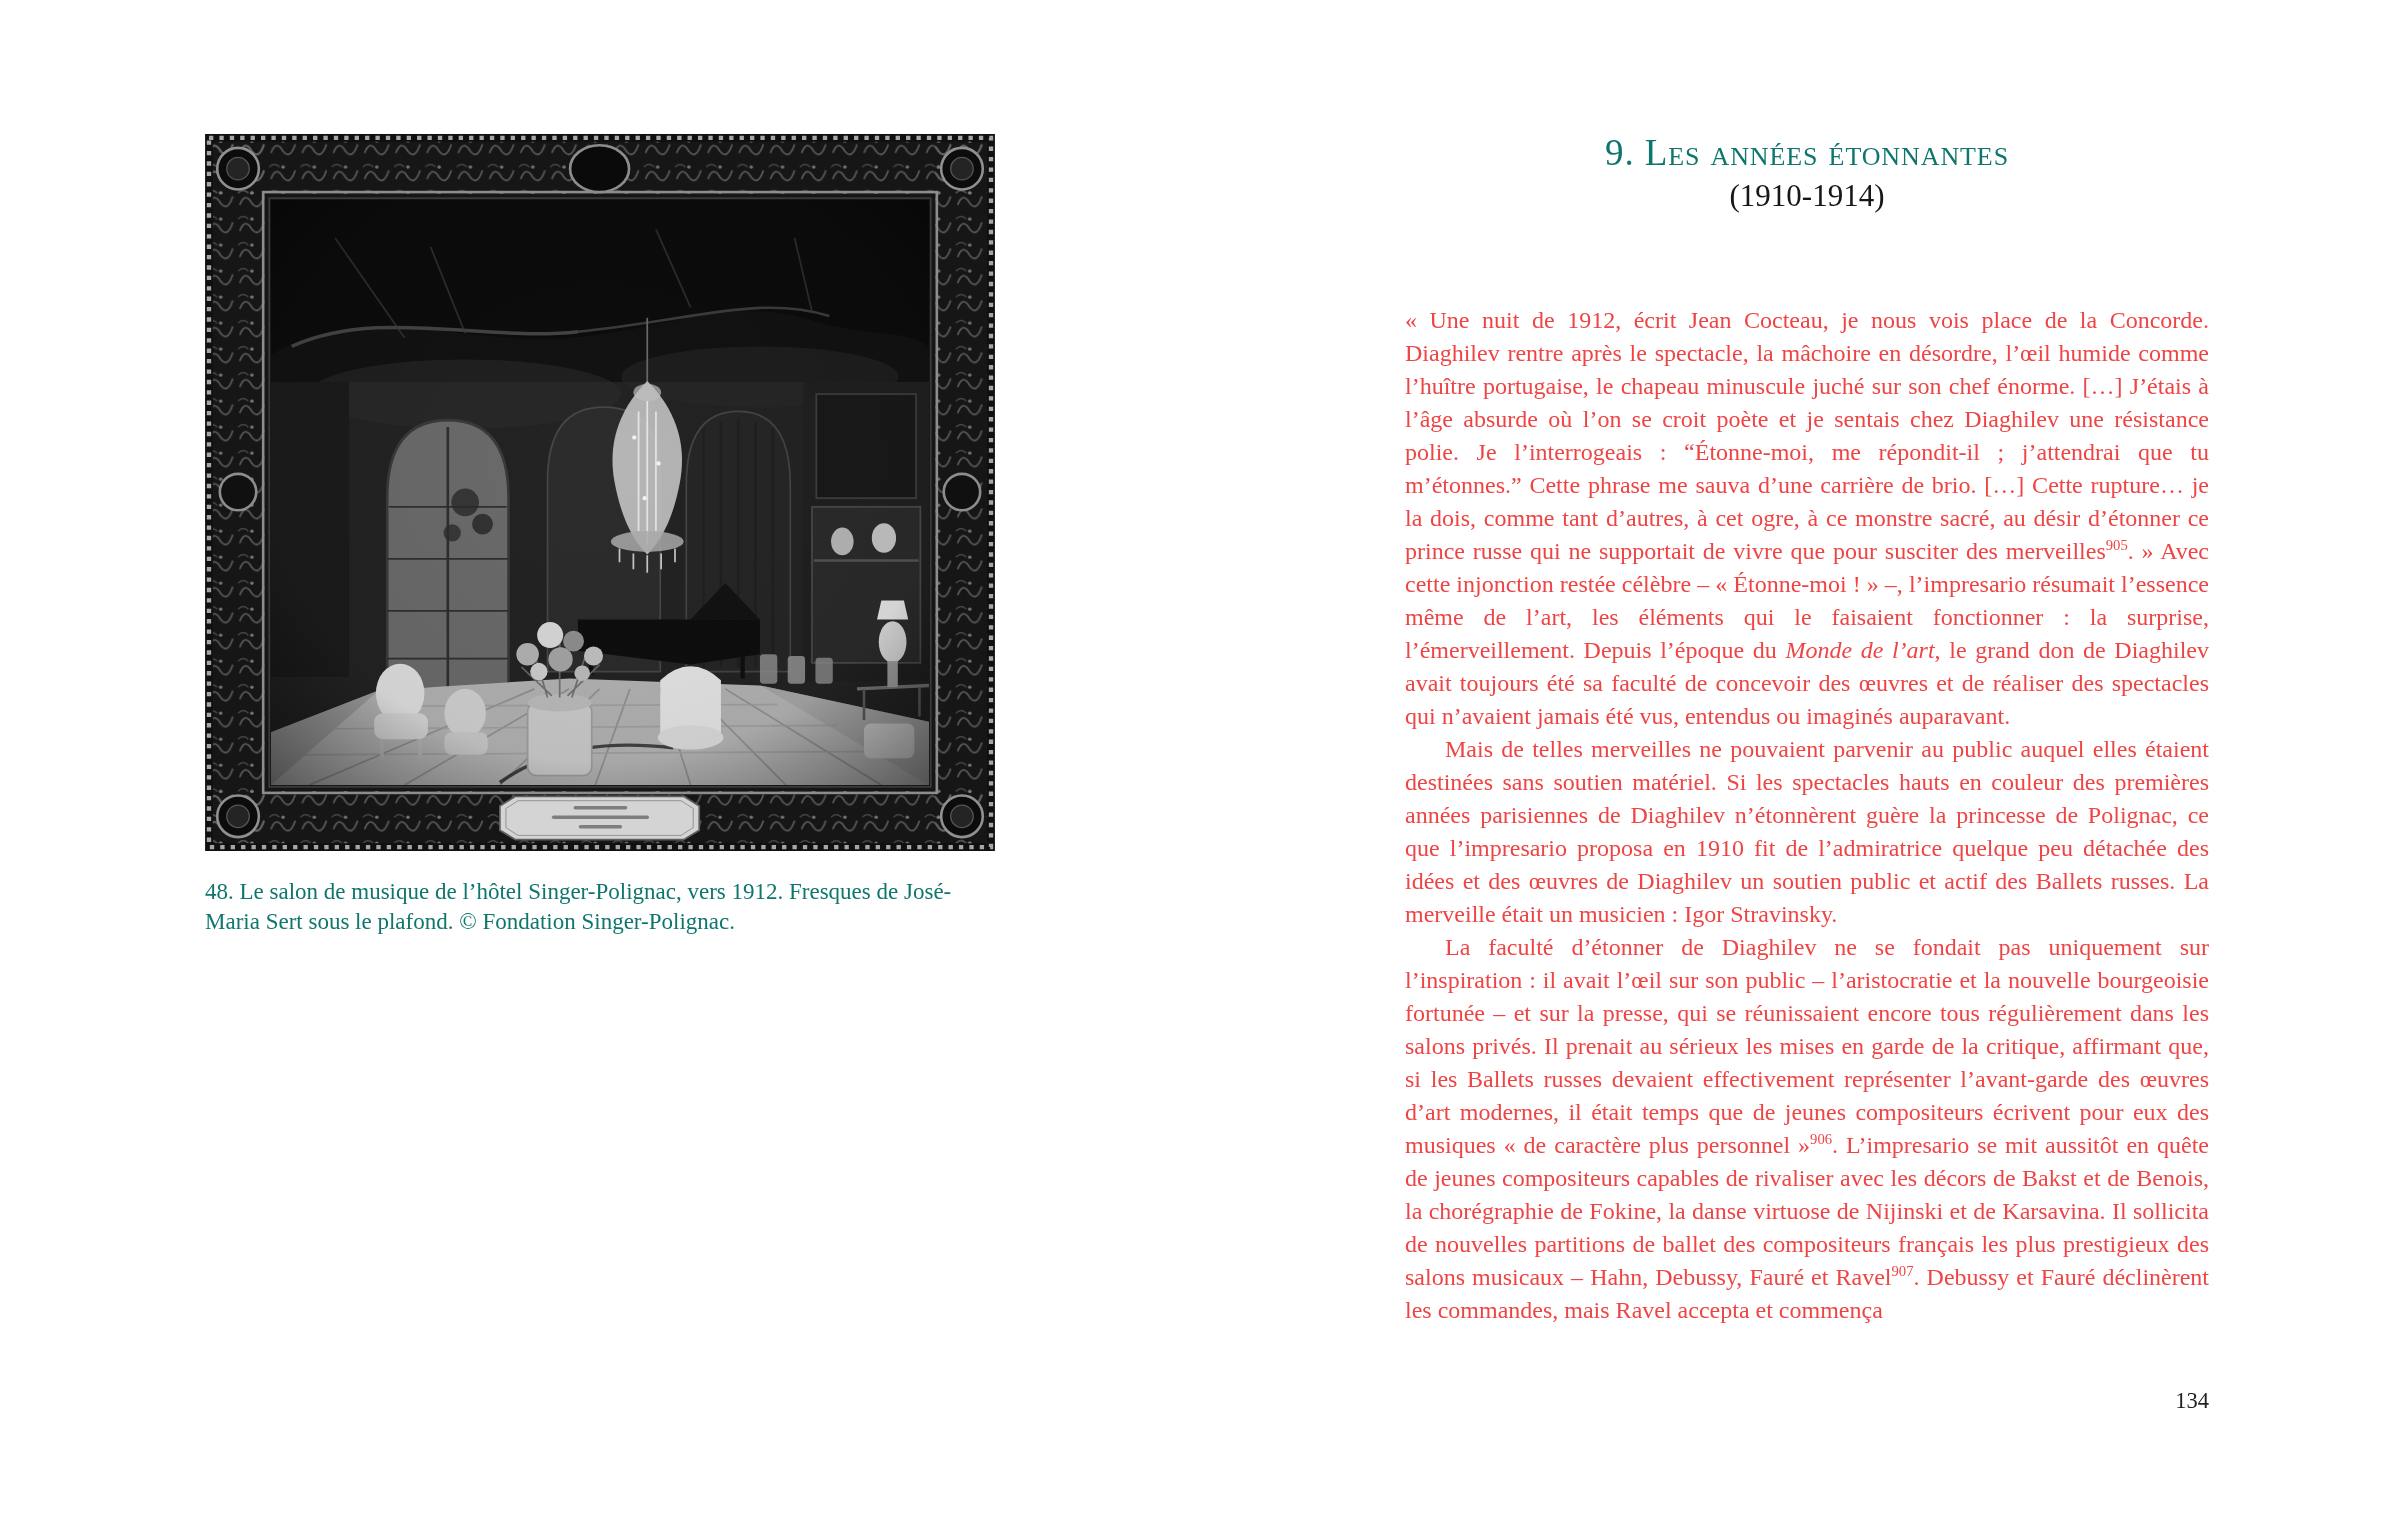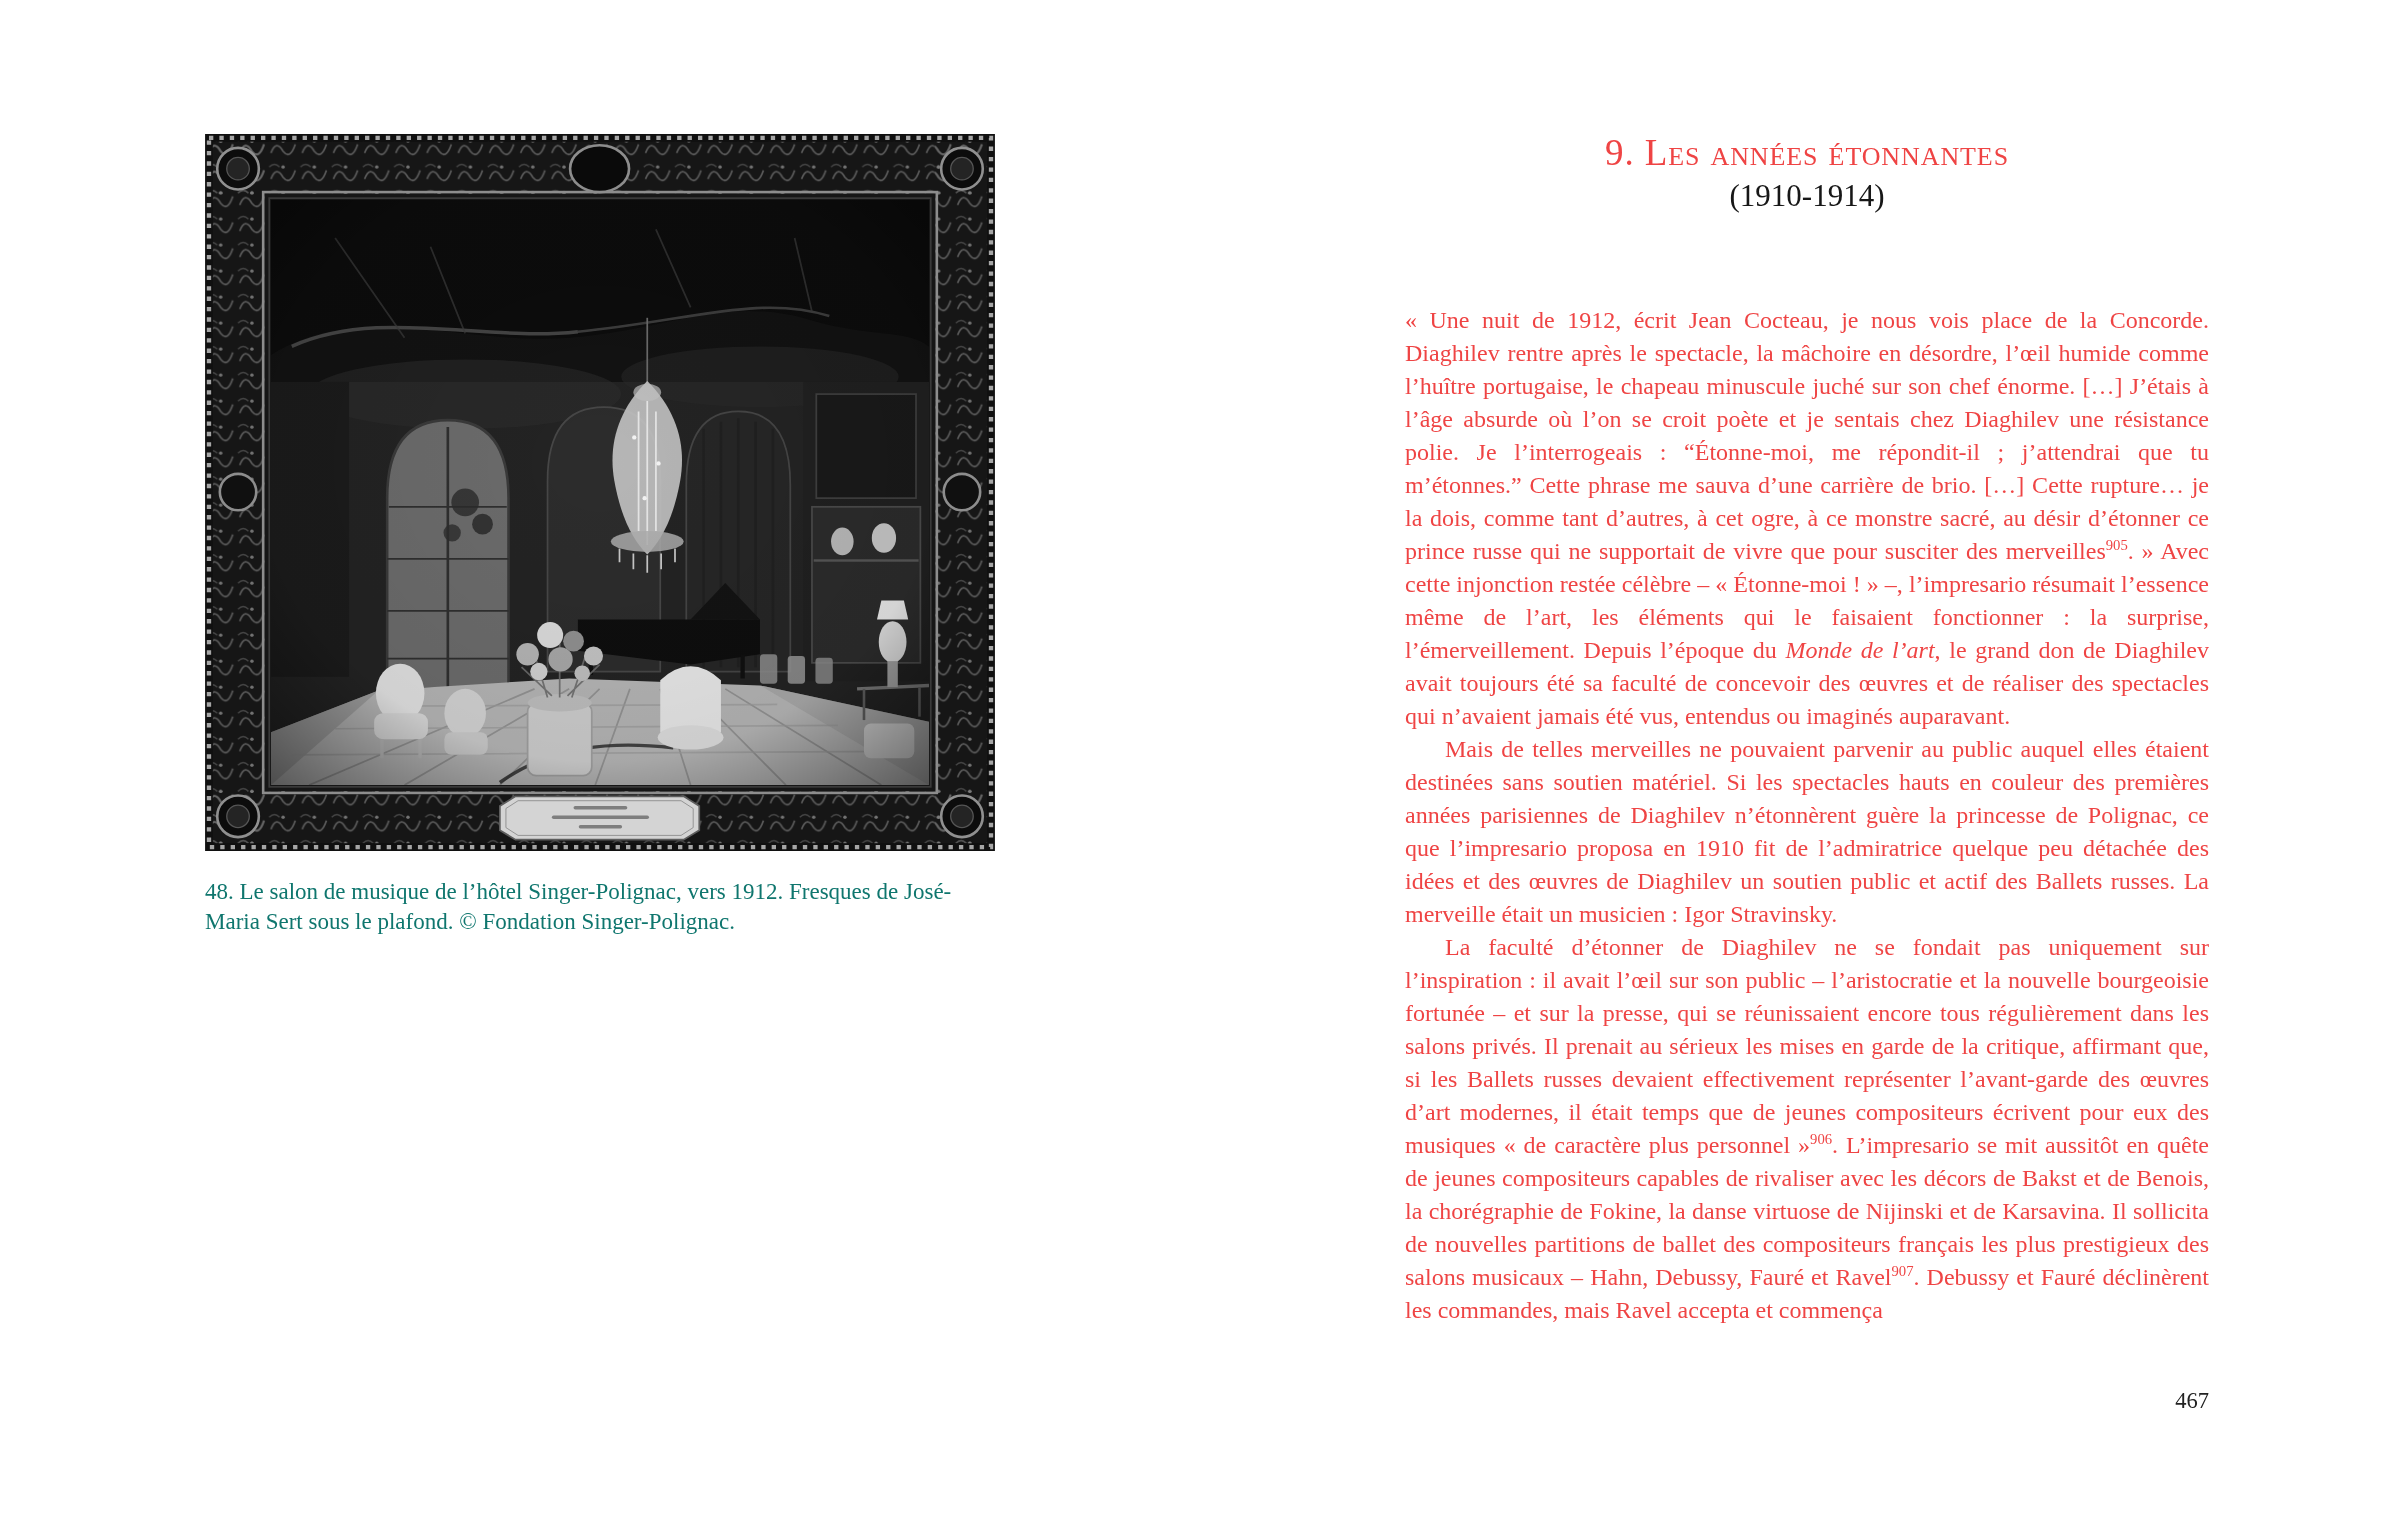--- a/index.html
+++ b/index.html
@@ -20,21 +20,21 @@
     position:absolute;left:205px;top:877px;width:796px;
     font-size:23px;line-height:29.5px;text-align:left;color:#0f766e;
   }
   
   .column{
     position:absolute;left:1405px;top:132px;width:804px;
   }
   .chapter-title{
     margin:0;text-align:center;font-weight:normal;
     font-variant:small-caps;font-size:37px;line-height:42px;
-    letter-spacing:0.9px;color:#ef4444;
+    letter-spacing:0.9px;color:#0f766e;
   }
   .chapter-subtitle{
     margin:3.5px 0 0 0;text-align:center;font-weight:normal;
     font-size:31px;line-height:36px;color:#171717;
   }
   .body-text{
     margin-top:90px;
     font-size:24px;line-height:33px;
     text-align:justify;text-justify:inter-word;
     color:#ef4444;
@@ -228,16 +228,16 @@
 
     <div class="body-text">
       <p><span>« Une nuit de 1912, écrit Jean Cocteau, je nous vois place de la Concorde. Diaghilev rentre après le spectacle, la mâchoire en désordre, l’œil humide comme l’huître portugaise, le chapeau minuscule juché sur son chef énorme. […] J’étais à l’âge absurde où l’on se croit poète et je sentais chez Diaghilev une résistance polie. Je l’interrogeais : “Étonne-moi, me répondit-il ; j’attendrai que tu m’étonnes.” Cette phrase me sauva d’une carrière de brio. […] Cette rupture… je la dois, comme tant d’autres, à cet ogre, à ce monstre sacré, au désir d’étonner ce prince russe qui ne supportait de vivre que pour susciter des merveilles</span><sup class="fn">905</sup><span>. » Avec cette injonction restée célèbre – « Étonne-moi ! » –, l’impresario résumait l’essence même de l’art, les éléments qui le faisaient fonctionner : la surprise, l’émerveillement. Depuis l’époque du </span><span class="it">Monde de l’art</span><span>, le grand don de Diaghilev avait toujours été sa faculté de concevoir des œuvres et de réaliser des spectacles qui n’avaient jamais été vus, entendus ou imaginés auparavant.</span></p>
 
       <p class="indent">Mais de telles merveilles ne pouvaient parvenir au public auquel elles étaient destinées sans soutien matériel. Si les spectacles hauts en couleur des premières années parisiennes de Diaghilev n’étonnèrent guère la princesse de Polignac, ce que l’impresario proposa en 1910 fit de l’admiratrice quelque peu détachée des idées et des œuvres de Diaghilev un soutien public et actif des Ballets russes. La merveille était un musicien : Igor Stravinsky.</p>
 
       <p class="indent"><span>La faculté d’étonner de Diaghilev ne se fondait pas uniquement sur l’inspiration : il avait l’œil sur son public – l’aristocratie et la nouvelle bourgeoisie fortunée – et sur la presse, qui se réunissaient encore tous régulièrement dans les salons privés. Il prenait au sérieux les mises en garde de la critique, affirmant que, si les Ballets russes devaient effectivement représenter l’avant-garde des œuvres d’art modernes, il était temps que de jeunes compositeurs écrivent pour eux des musiques « de caractère plus personnel »</span><sup class="fn">906</sup><span>. L’impresario se mit aussitôt en quête de jeunes compositeurs capables de rivaliser avec les décors de Bakst et de Benois, la chorégraphie de Fokine, la danse virtuose de Nijinski et de Karsavina. Il sollicita de nouvelles partitions de ballet des compositeurs français les plus prestigieux des salons musicaux – Hahn, Debussy, Fauré et Ravel</span><sup class="fn">907</sup><span>. Debussy et Fauré déclinèrent les commandes, mais Ravel accepta et commença</span></p>
     </div>
   </div>
 
-  <div class="page-number">467</div>
+  <div class="page-number">134</div>
 
 </div>
 
 
 </body></html>

